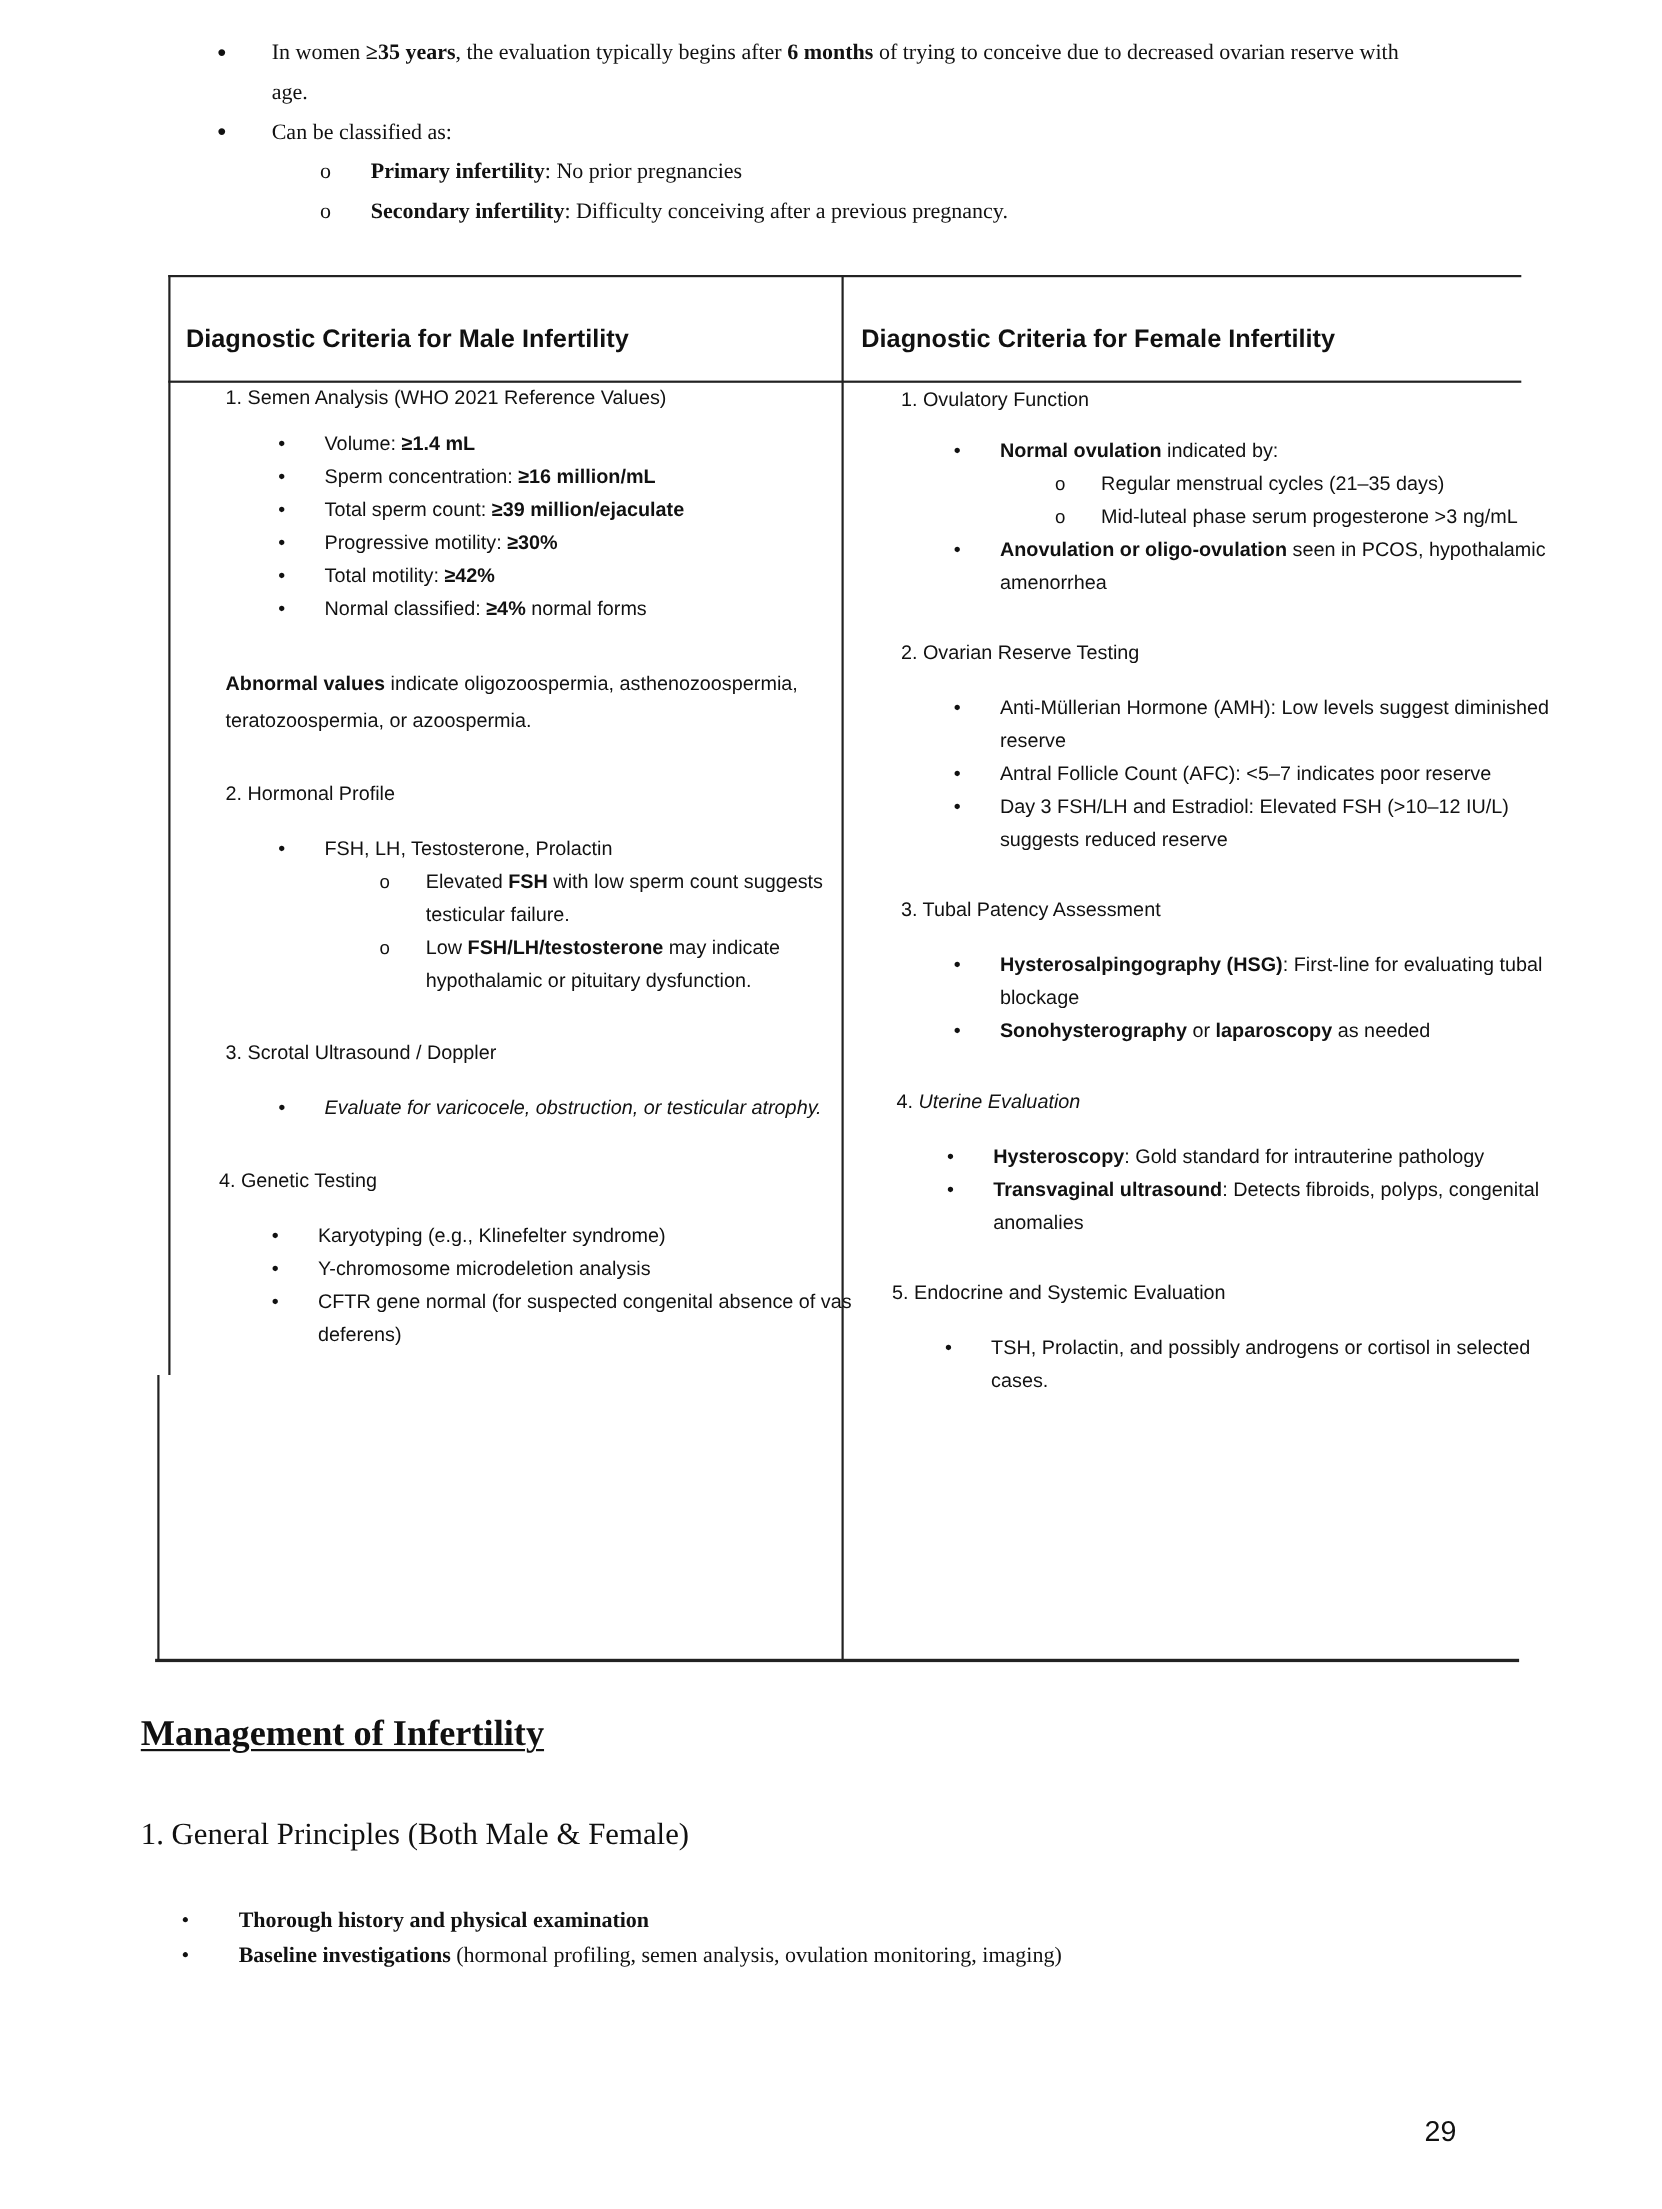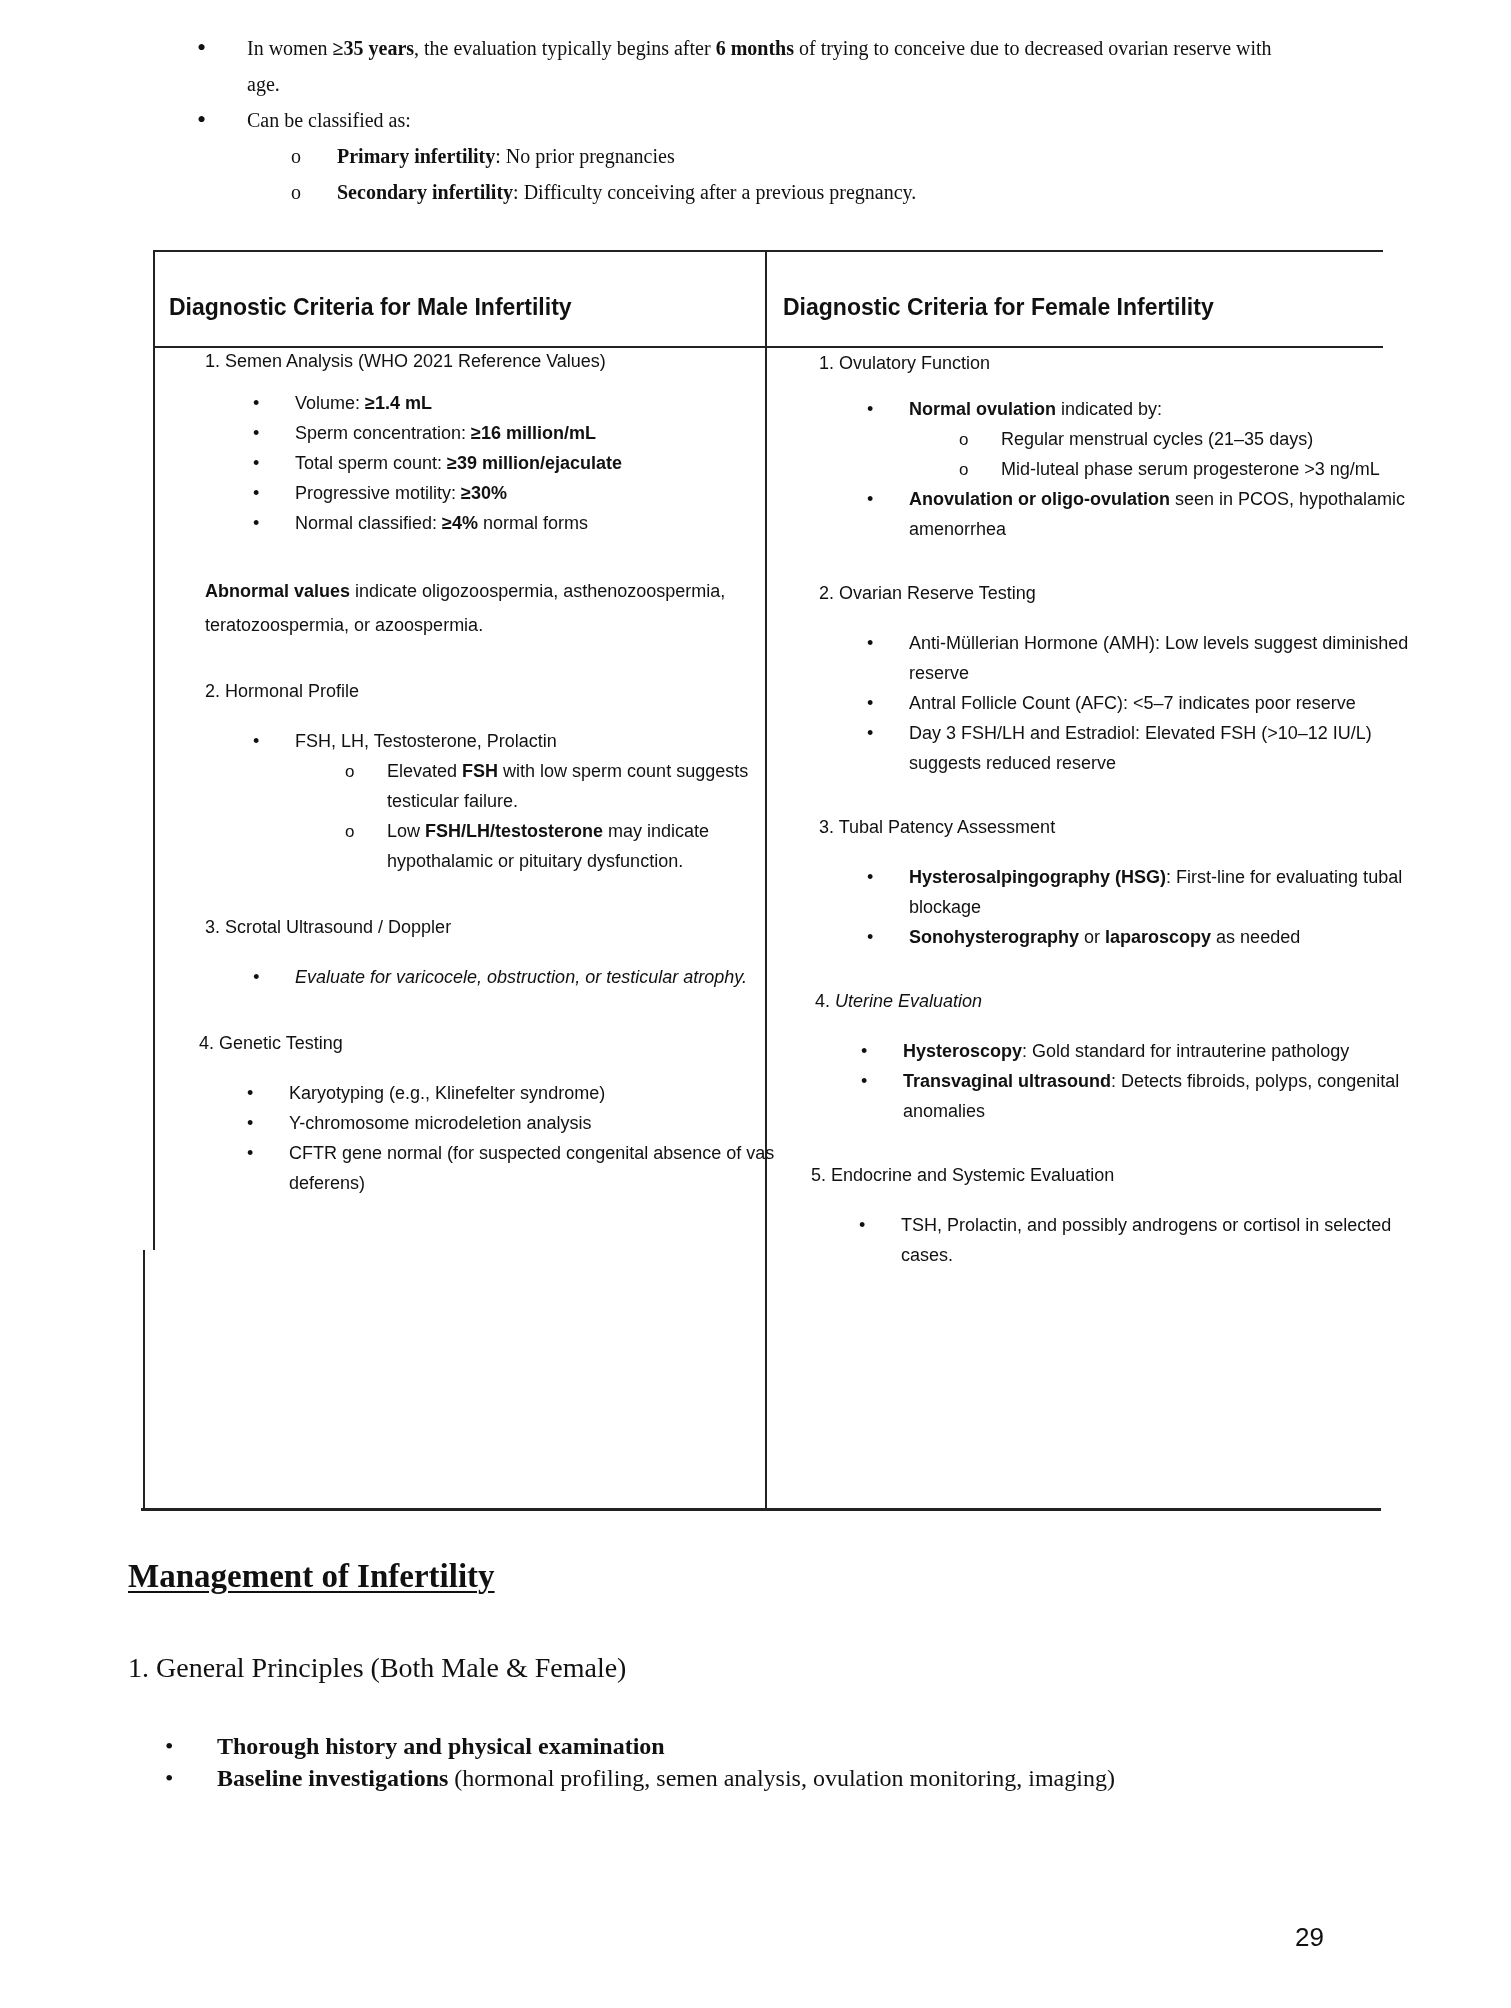--- a/index.html
+++ b/index.html
@@ -29,21 +29,21 @@
   .blist > li::before { content: "\2022"; position: absolute; left: 48px; top: 0; }
   .sublist { list-style: none; margin: 0; padding: 0; }
   .sublist > li { position: relative; padding-left: 90px; }
   .sublist > li::before { content: "o"; position: absolute; left: 48px; top: 1px; font-size: 17px; }
   .para { margin: 0; }
   .ital { font-style: italic; }
 
   
   .mgmt-title { position: absolute; left: 128px; top: 1558px; font-size: 33px; font-weight: bold; text-decoration: underline; text-decoration-thickness: 2px; text-underline-offset: 4px; }
   .gp-title { position: absolute; left: 128px; top: 1652px; font-size: 28px; }
-  .mgmt-list { position: absolute; left: 165px; top: 1730px; width: 1150px; font-size: 24px; line-height: 32px; list-style: none; margin: 0; padding: 0; }
+  .mgmt-list { position: absolute; left: 165px; top: 1730px; width: 1150px; font-size: 20px; line-height: 32px; list-style: none; margin: 0; padding: 0; }
   .mgmt-list li { position: relative; padding-left: 52px; }
   .mgmt-list li::before { content: "\2022"; position: absolute; left: 0; top: 0; }
   .page-num { position: absolute; left: 1295px; top: 1922px; font-size: 26px; }
 </style>
 </head>
 <body>
 
 <div class="intro serif">
   <ul>
     <li class="b1"><span>In women </span><b>≥35 years</b><span>, the evaluation typically begins after </span><b>6 months</b><span> of trying to conceive due to decreased ovarian reserve with age.</span></li>
@@ -66,20 +66,21 @@
 
   <div class="col" style="left:16px;top:96px;width:590px;">
     <div class="sec-title" style="margin-top:0;padding-top:0;">
       <span class="num">1. </span><span style="font-weight:normal;">Semen Analysis (WHO 2021 Reference Values)</span>
     </div>
     <ul class="blist" style="margin-top:8px;">
       <li><span>Volume: </span><b>≥1.4 mL</b></li>
       <li><span>Sperm concentration: </span><b>≥16 million/mL</b></li>
       <li><span>Total sperm count: </span><b>≥39 million/ejaculate</b></li>
       <li><span>Progressive motility: </span><b>≥30%</b></li>
+      <li><span>Total motility: </span><b>≥42%</b></li>
       <li><span>Normal classified: </span><b>≥4%</b><span> normal forms</span></li>
     </ul>
     <p class="para" style="margin-top:36px;line-height:34px;"><b>Abnormal values</b><span> indicate oligozoospermia, asthenozoospermia, teratozoospermia, or azoospermia.</span></p>
 
     <div class="sec-title" style="margin-top:34px;">
       <span class="num">2. </span><span class="t" style="font-weight:normal;">Hormonal Profile</span>
     </div>
     <ul class="blist" style="margin-top:20px;">
       <li><span>FSH, LH, Testosterone, Prolactin</span>
         <ul class="sublist" style="margin-left:-90px;padding-left:92px;">

